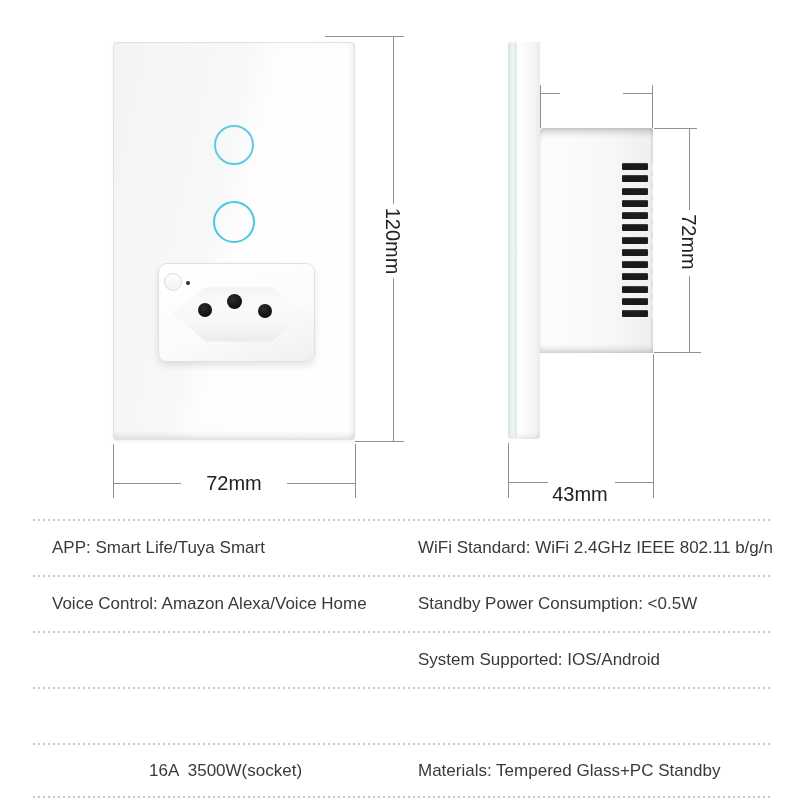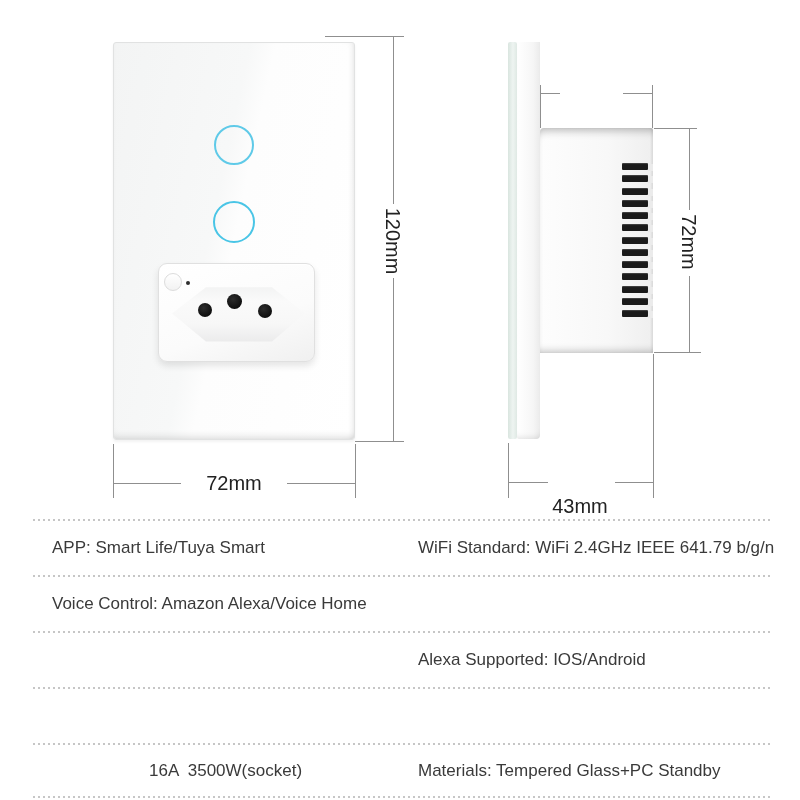--- a/index.html
+++ b/index.html
@@ -119,34 +119,35 @@
   <div class="dl" style="left:654px;top:128px;width:43px;height:1px"></div>
   <div class="dl" style="left:654px;top:352px;width:47px;height:1px"></div>
   <div class="dl" style="left:689px;top:128px;width:1px;height:82px"></div>
   <div class="dl" style="left:689px;top:276px;width:1px;height:77px"></div>
   <div class="dlab vlab" style="left:639px;top:230px;width:100px">72mm</div>
 
   <div class="dl" style="left:508px;top:443px;width:1px;height:55px"></div>
   <div class="dl" style="left:653px;top:354px;width:1px;height:144px"></div>
   <div class="dl" style="left:508px;top:482px;width:40px;height:1px"></div>
   <div class="dl" style="left:615px;top:482px;width:38px;height:1px"></div>
-  <div class="dlab" style="left:520px;top:494px;width:120px">43mm</div>
+  <div class="dlab" style="left:520px;top:482px;width:120px">43mm</div>
 
   <div class="divider" style="top:519px"></div>
   <div class="srow" style="top:537px">
     <span class="sleft">APP: Smart Life/Tuya Smart</span>
-    <span class="sright">WiFi Standard: WiFi 2.4GHz IEEE 641.79 b/g/n</span>
+    <span class="sright">WiFi Standard: WiFi 2.4GHz IEEE 802.11 b/g/n</span>
   </div>
   <div class="divider" style="top:575px"></div>
   <div class="srow" style="top:593px">
     <span class="sleft">Voice Control: Amazon Alexa/Voice Home</span>
+    <span class="sright">Standby Power Consumption: &lt;0.5W</span>
   </div>
   <div class="divider" style="top:631px"></div>
   <div class="srow" style="top:649px">
-    <span class="sright">Alexa Supported: IOS/Android</span>
+    <span class="sright">System Supported: IOS/Android</span>
   </div>
   <div class="divider" style="top:687px"></div>
   <div class="divider" style="top:743px"></div>
   <div class="srow" style="top:760px">
     <span class="sleft indent">16A  3500W(socket)</span>
     <span class="sright">Materials: Tempered Glass+PC Standby</span>
   </div>
   <div class="divider" style="top:796px"></div>
 
 </div>

